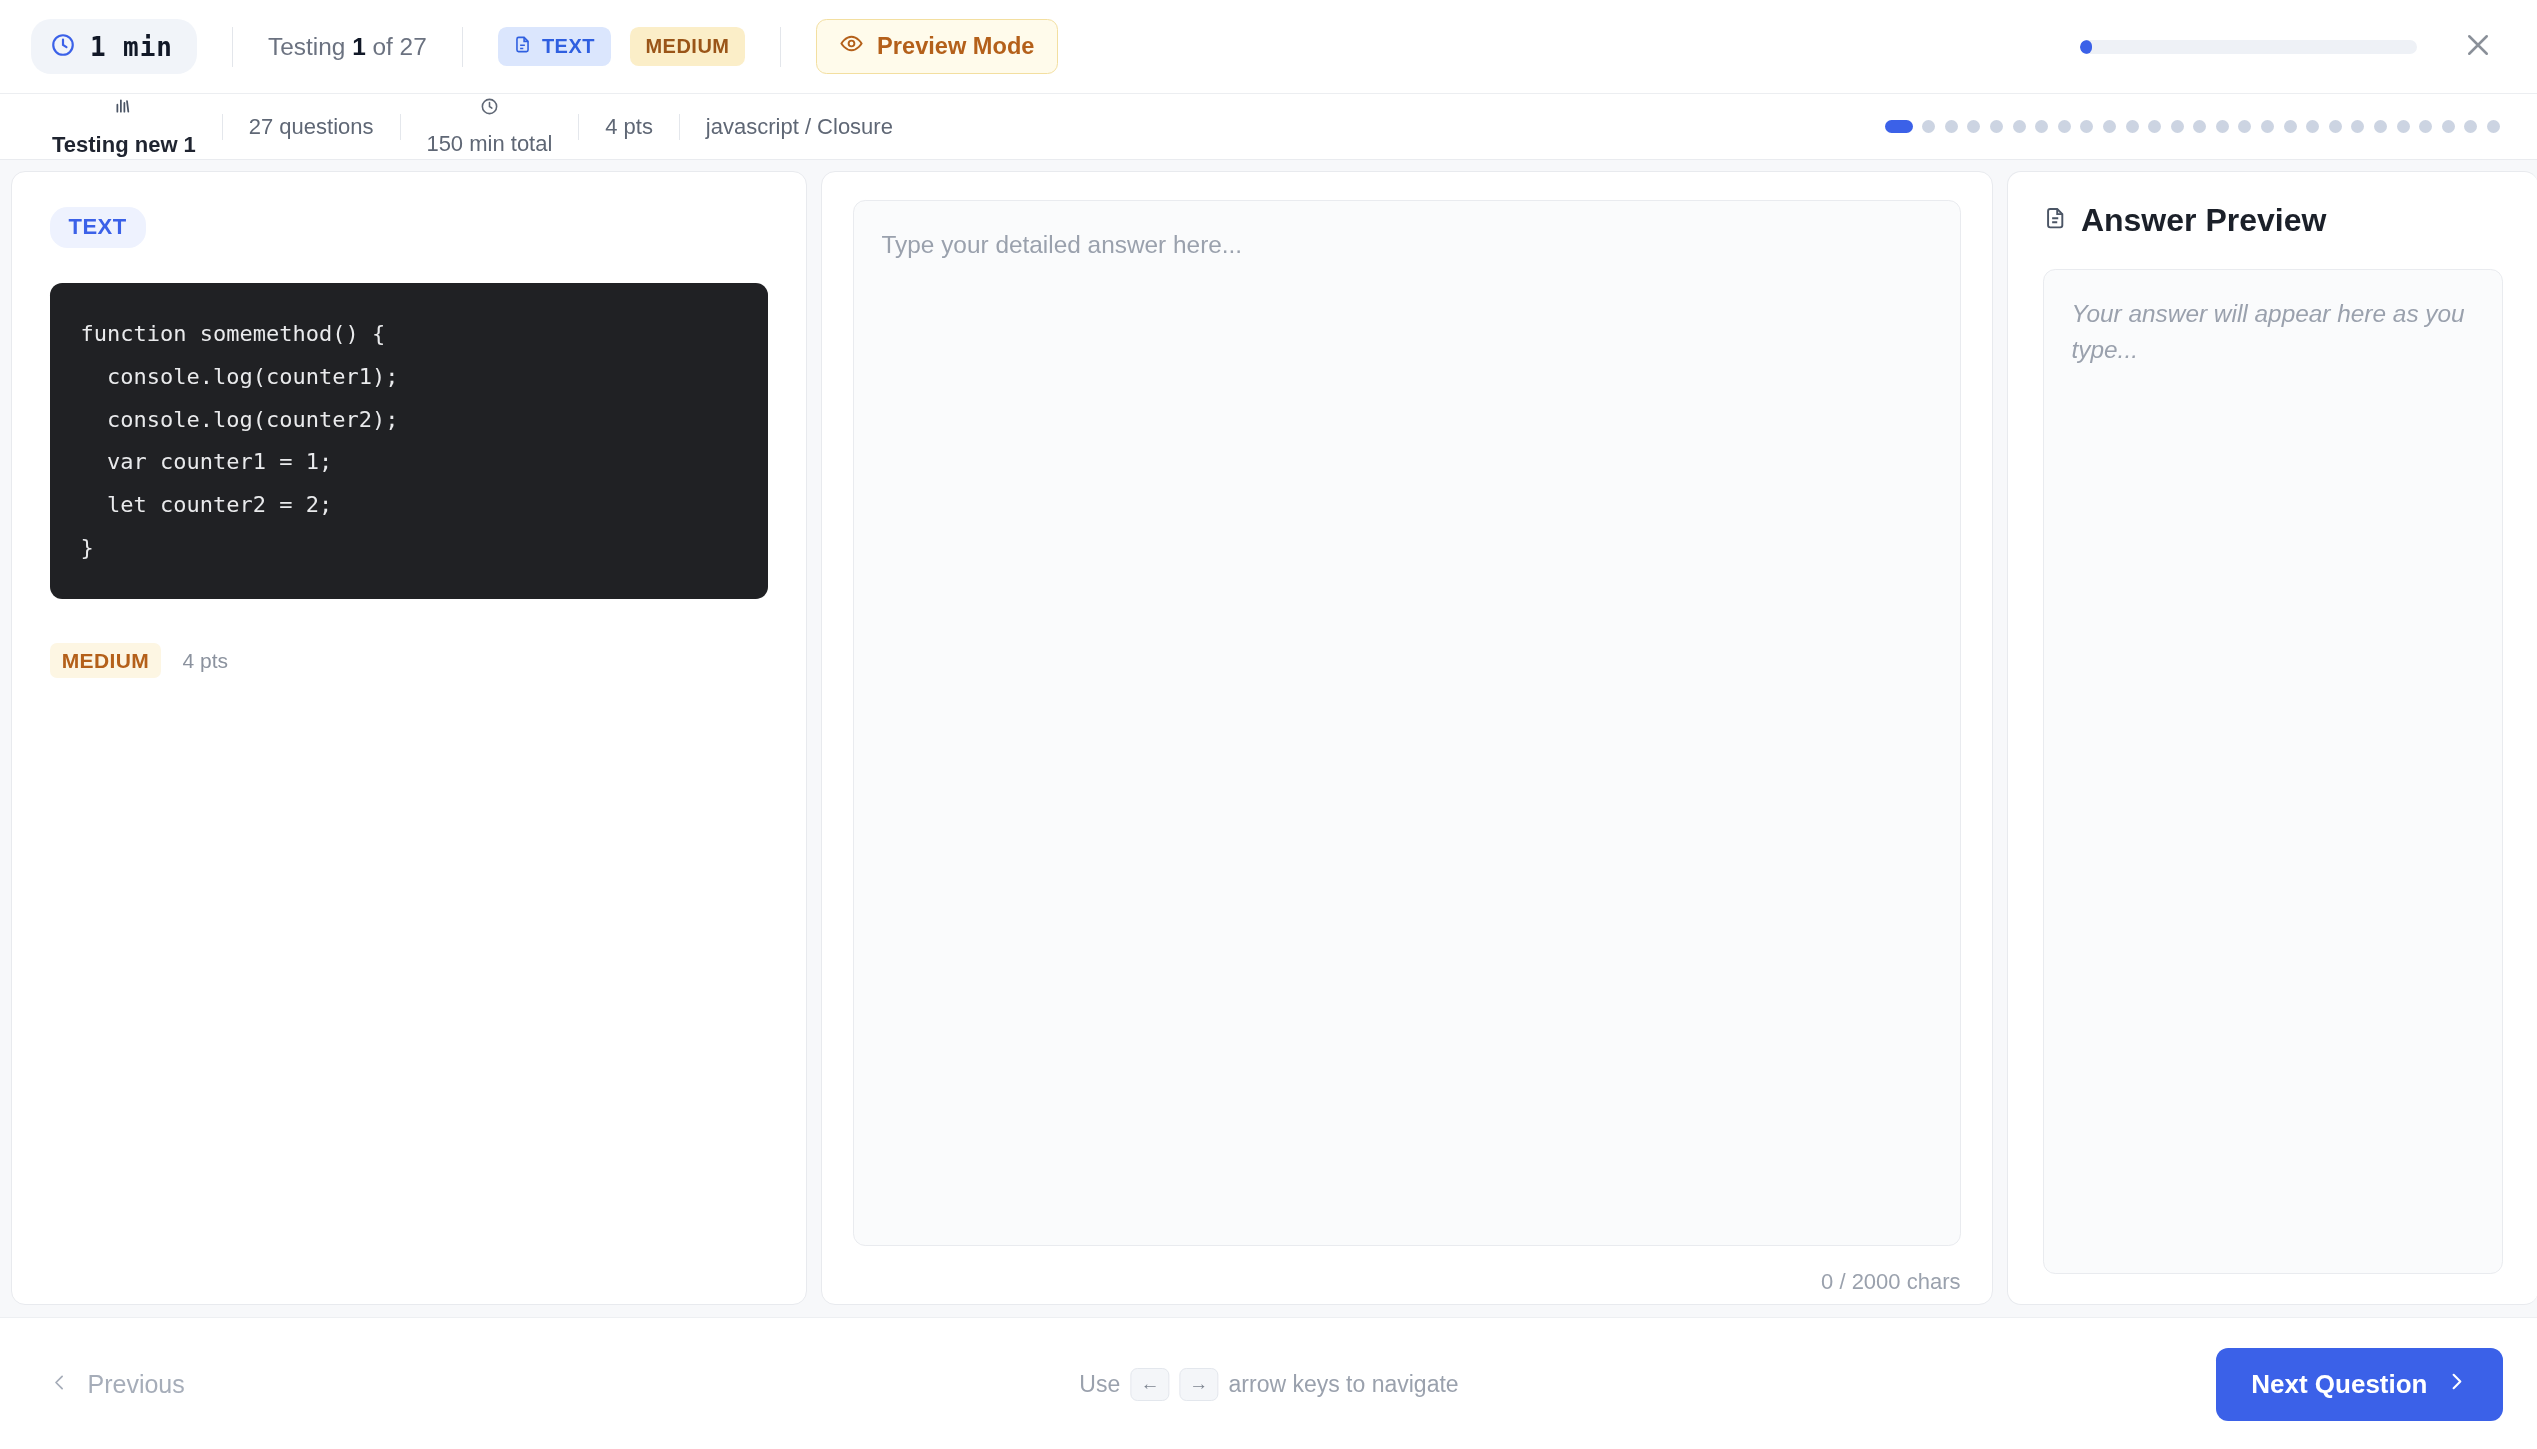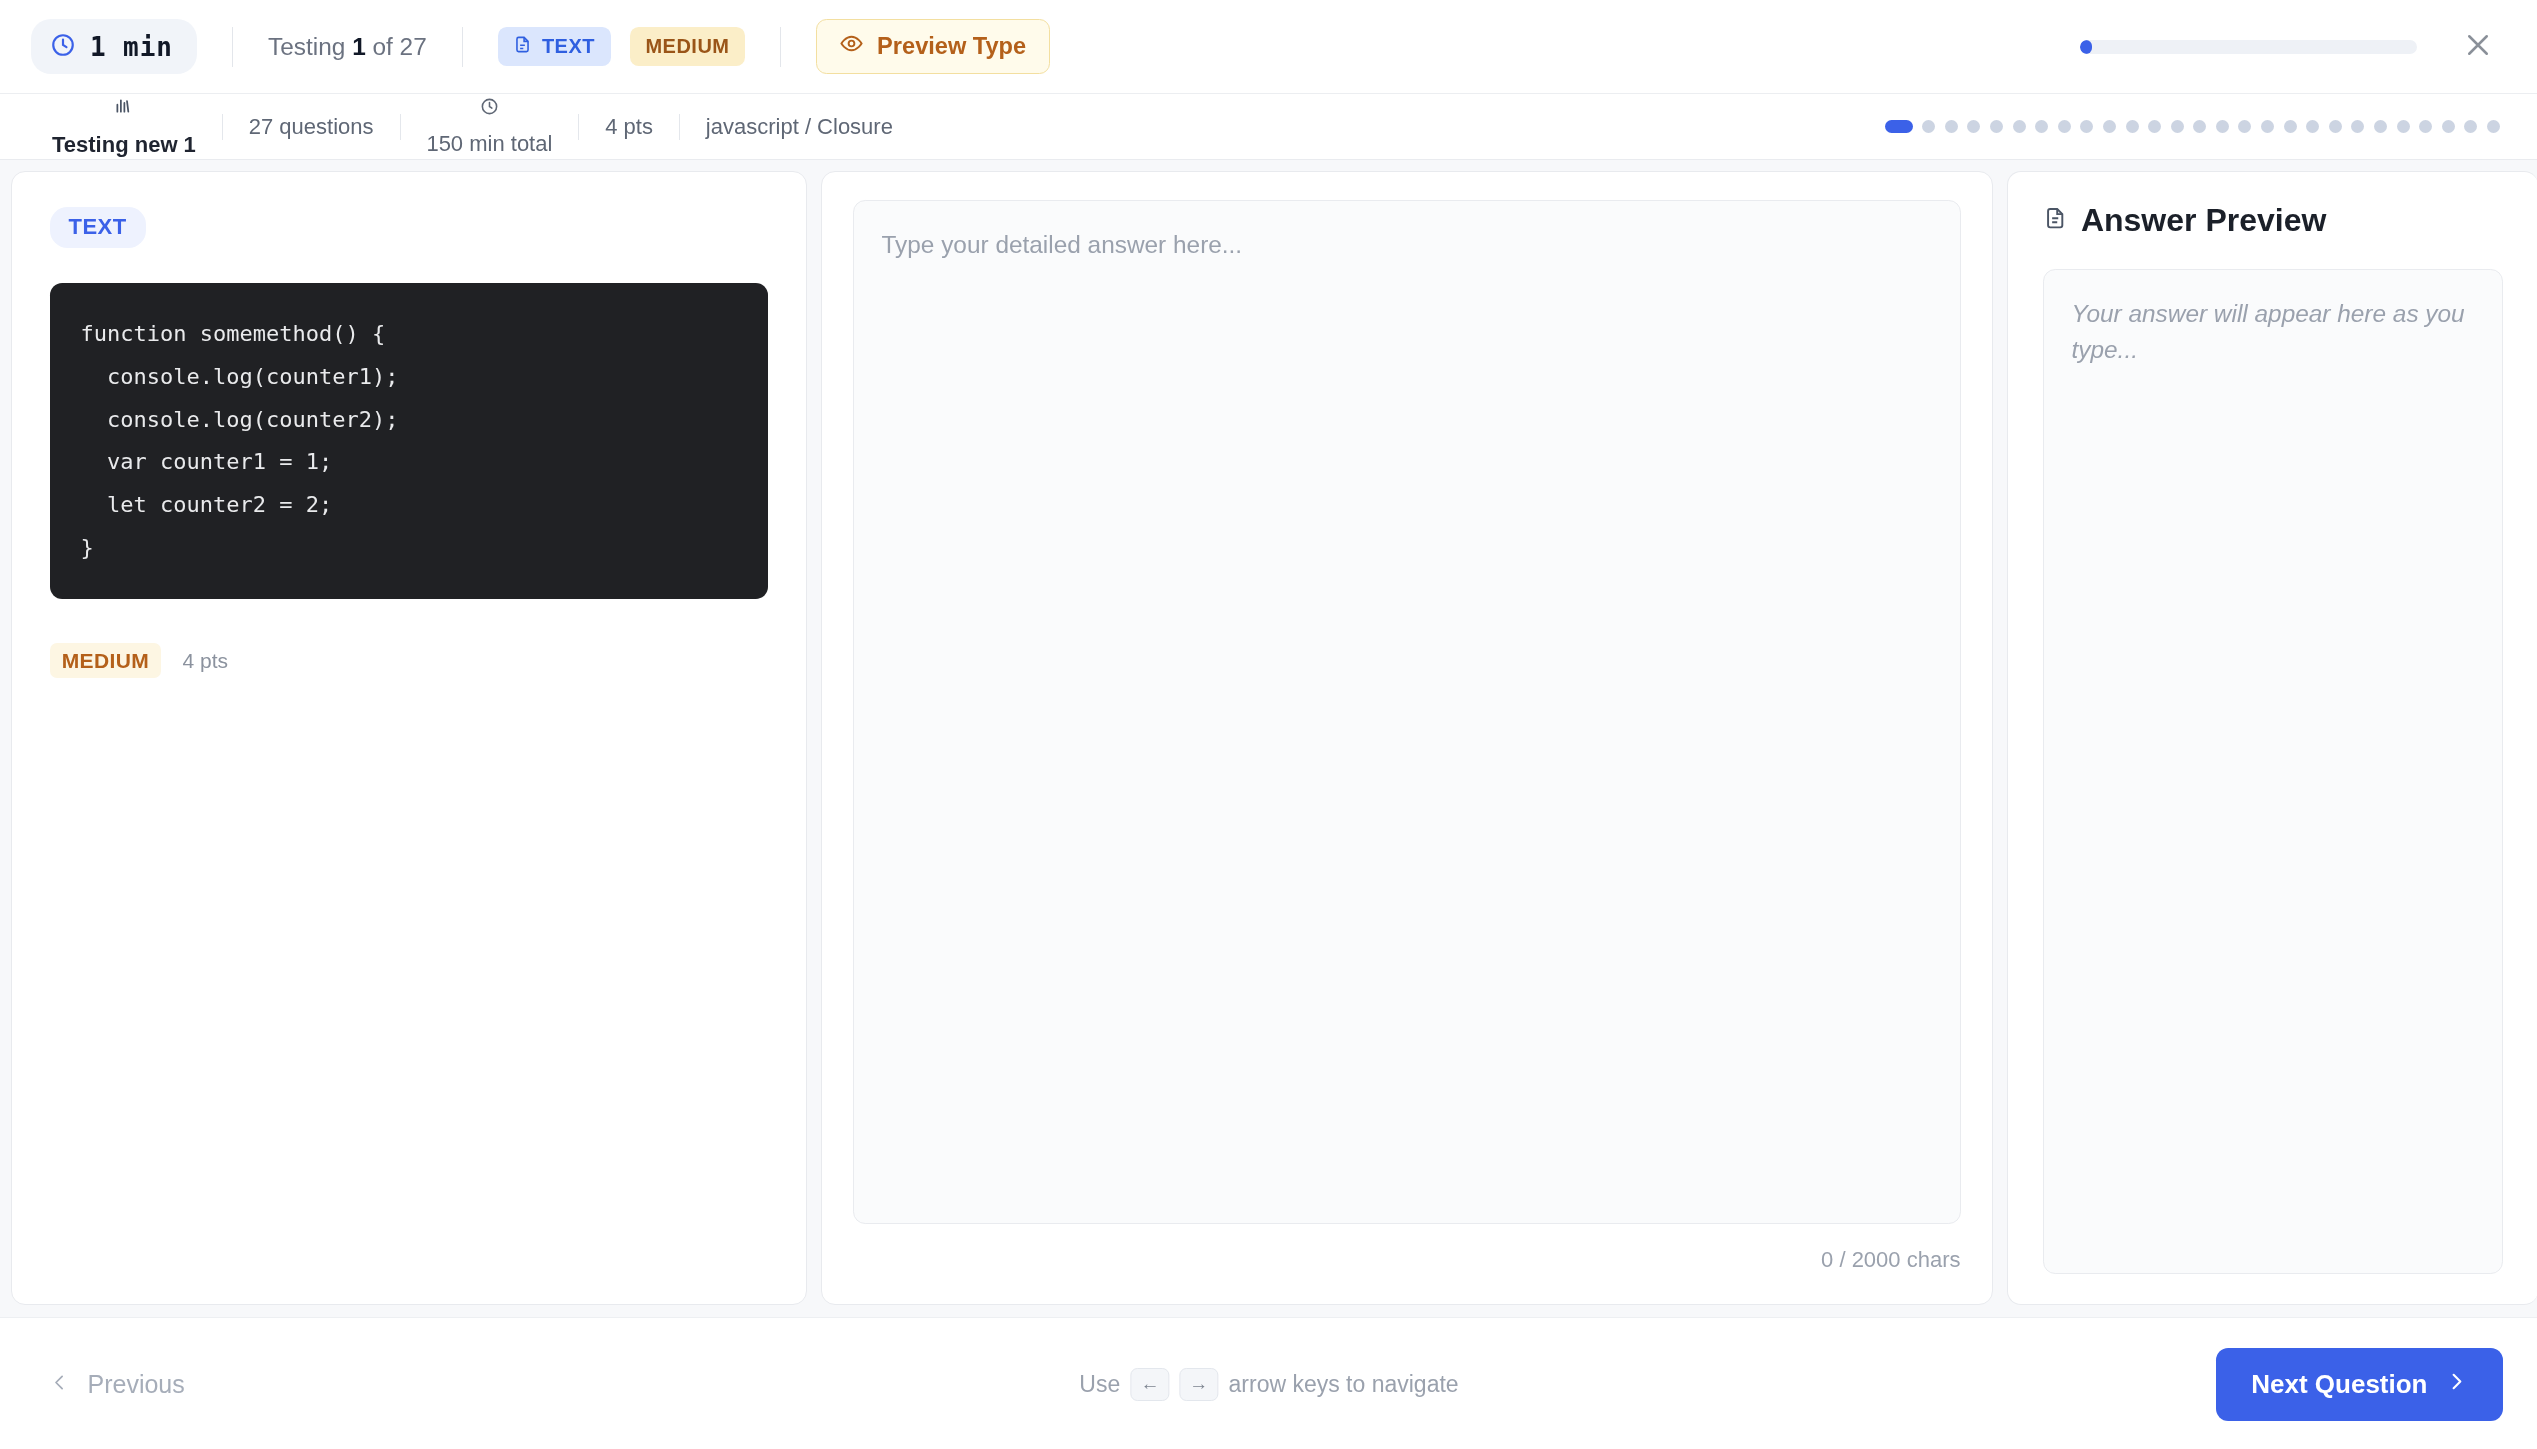--- a/index.html
+++ b/index.html
@@ -86,21 +86,21 @@
   .main {
     flex: 1 1 auto; display: flex; gap: 14px;
     padding: 10.5px 0 12.2px 10.5px; min-height: 0;
     background: #f7f8fa;
   }
   .card {
     background: #ffffff; border: 0.9px solid #e8eaee;
     border-radius: 14px; min-height: 0;
   }
   .panel-left { flex: 0 0 796px; padding: 35px 38px; overflow: hidden; }
-  .panel-mid  { flex: 0 0 1172px; padding: 28px 31px 31px 31px; display: flex; flex-direction: column; }
+  .panel-mid  { flex: 0 0 1172px; padding: 28px 31px 9px 31px; display: flex; flex-direction: column; }
   .panel-right{ flex: 1 1 auto; padding: 30px 35px; display: flex; flex-direction: column;
                 border-right: none; border-top-right-radius: 14px; border-bottom-right-radius: 14px; }
 
   .badge-text-lg {
     display: inline-block; background: #eef2fe; color: #3b61e8;
     border-radius: 17.5px; padding: 7.9px 19px;
     font-size: 22px; font-weight: 700; letter-spacing: 0.5px;
   }
   .q-title {
     margin-top: 33px; font-size: 30px; font-weight: 700; color: #14181f;
@@ -213,21 +213,21 @@
 
     <div class="vdiv"></div>
 
     <button class="preview-btn">
       <span>
         <svg width="23" height="23" viewBox="0 0 24 24" fill="none" stroke="#b4601a" stroke-width="2">
           <path d="M1.5 12S5.5 5 12 5s10.5 7 10.5 7-4 7-10.5 7S1.5 12 1.5 12z"></path>
           <circle cx="12" cy="12" r="3"></circle>
         </svg>
       </span>
-      <span>Preview Type</span>
+      <span>Preview Mode</span>
     </button>
 
     <div class="top-right">
       <div class="progress-track">
         <div class="progress-fill" id="progress-fill" style="width: 3.7%;"></div>
       </div>
       <div class="close-btn">
         <span>
           <svg width="30" height="30" viewBox="0 0 24 24" fill="none" stroke="#8a9099" stroke-width="2" stroke-linecap="round">
             <path d="M5 5l14 14M19 5L5 19"></path>

